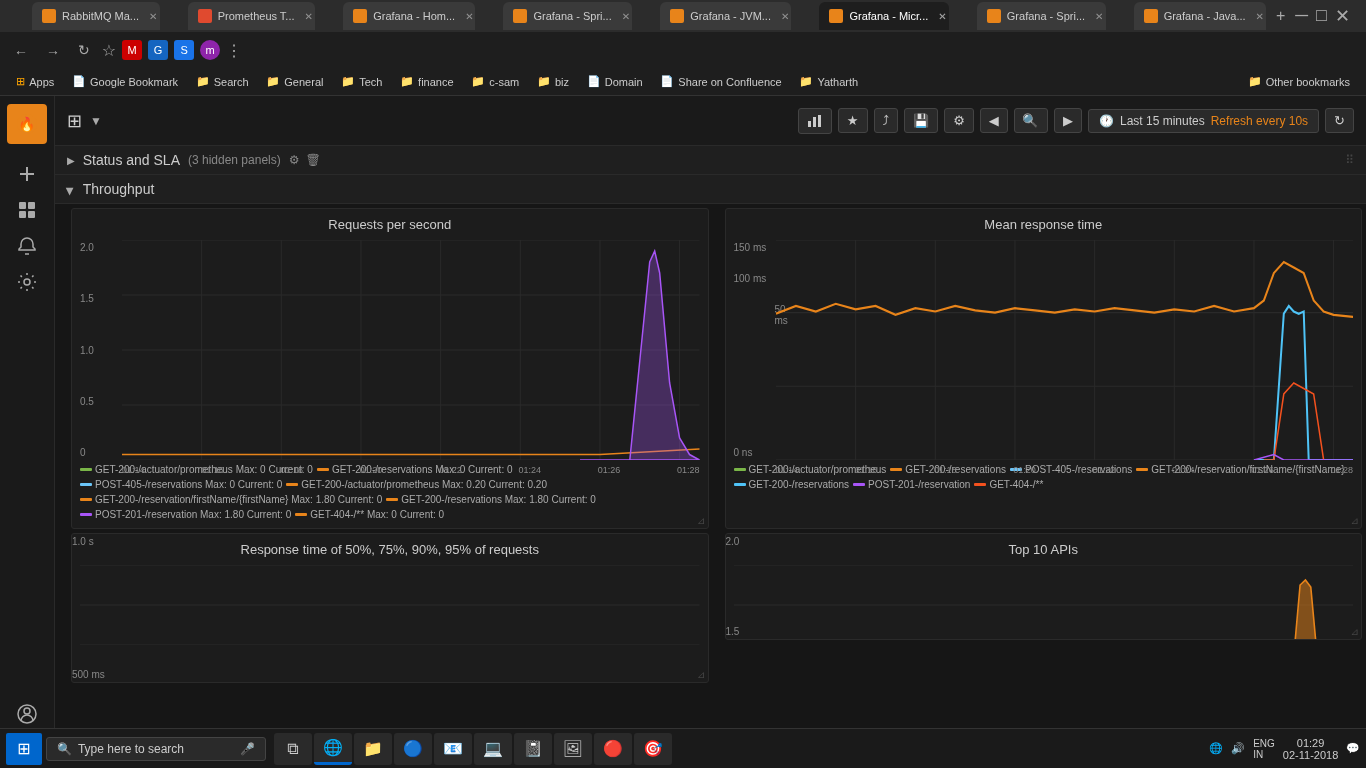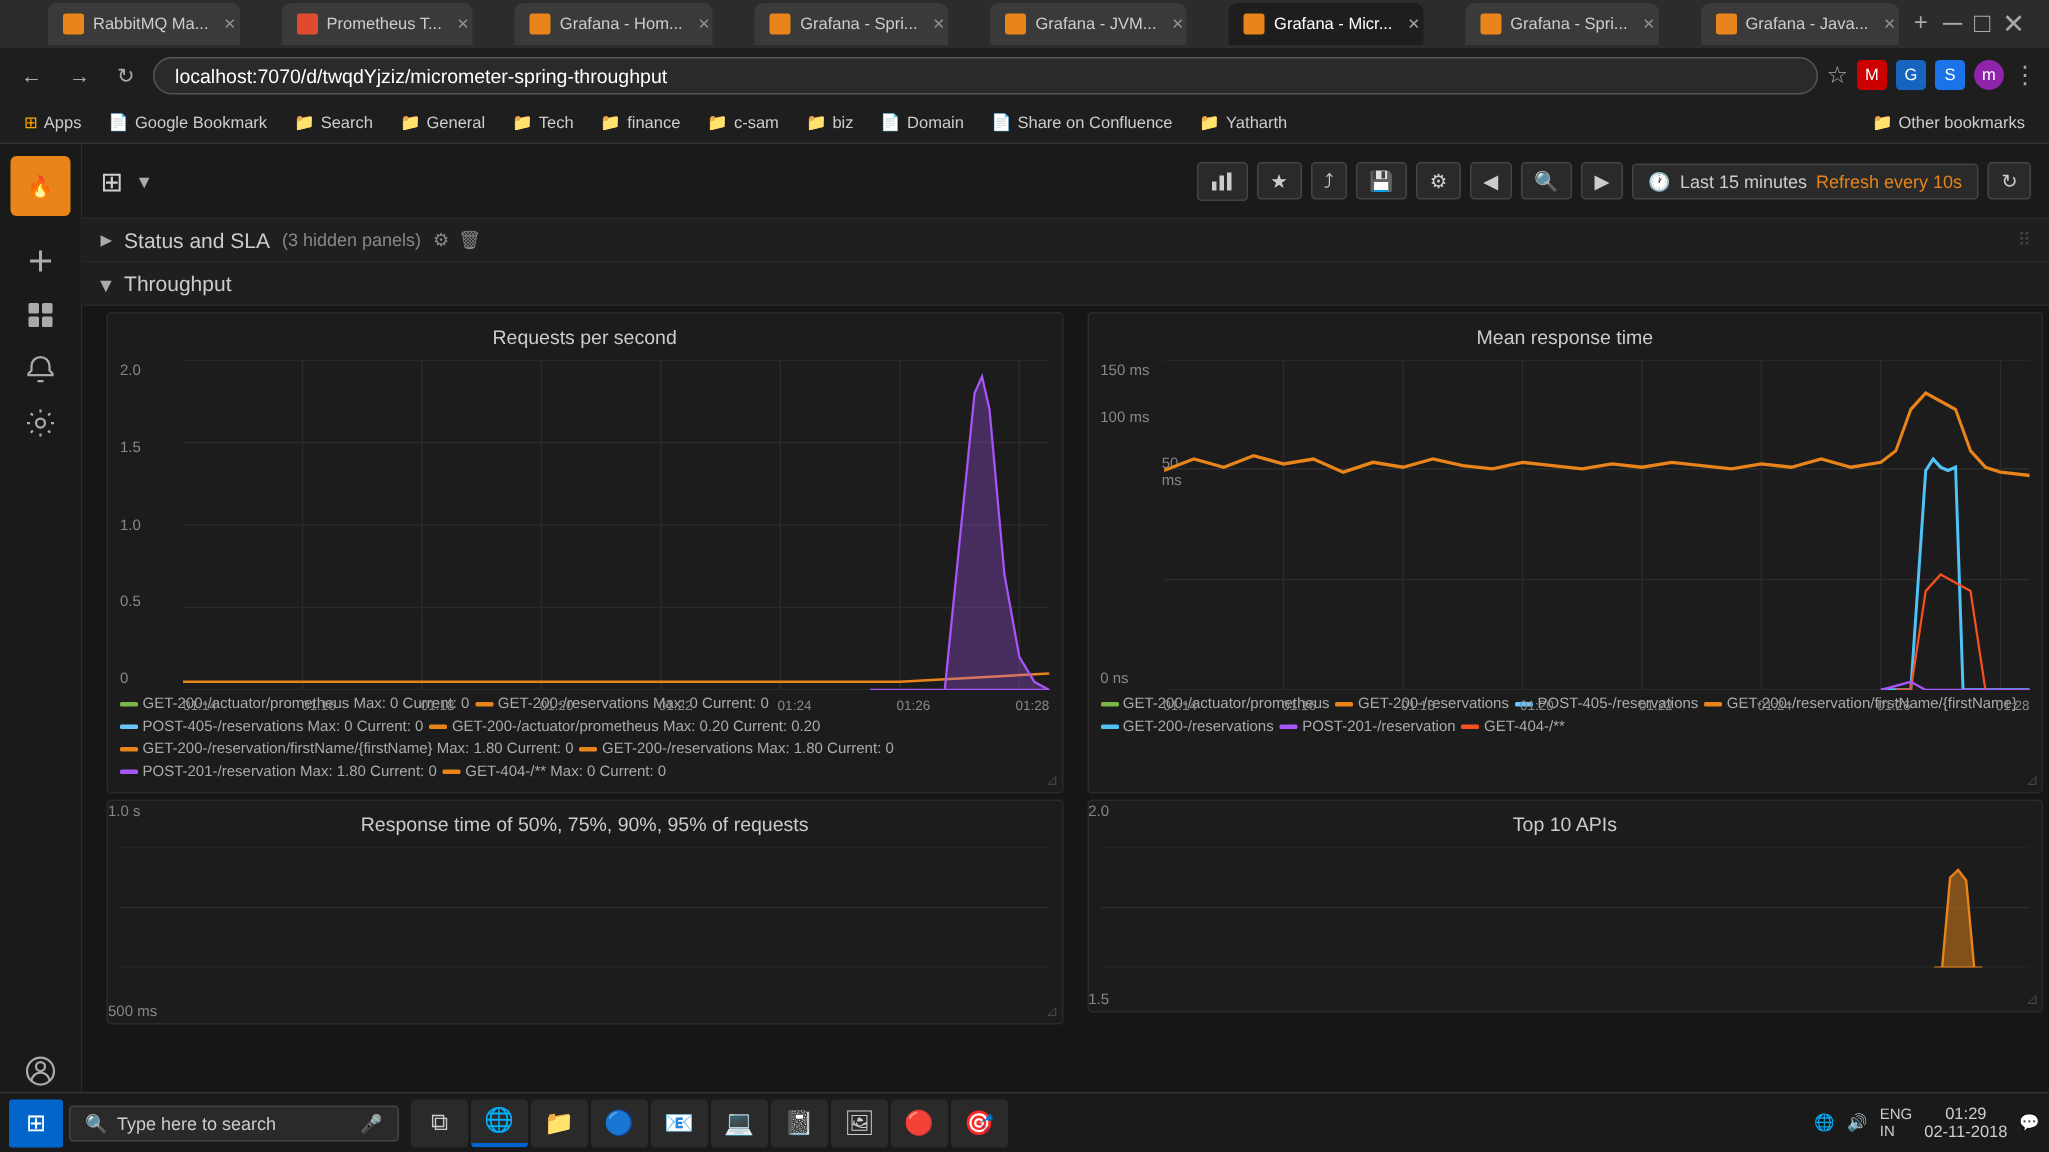--- a/index.html
+++ b/index.html
@@ -126,21 +126,20 @@
     <span style="cursor:pointer;">─</span>
     <span style="cursor:pointer;">□</span>
     <span style="cursor:pointer;">✕</span>
   </div>
 </div>
 
 <div class="browser-controls">
   <button class="nav-btn">←</button>
   <button class="nav-btn">→</button>
   <button class="nav-btn">↻</button>
-  <input class="address-bar" value="localhost:7070/d/twqdYjziz/micrometer-spring-throughput" style="flex: 1 1 0%;">
   <span style="color:#aaa; font-size:16px; cursor:pointer;">☆</span>
   <span style="display:flex; gap:6px; color:#aaa; font-size:14px;">
     <span style="cursor:pointer; background:#cc0000; color:white; width:20px; height:20px; border-radius:3px; display:flex; align-items:center; justify-content:center; font-size:11px;">M</span>
     <span style="cursor:pointer; background:#1565c0; color:white; width:20px; height:20px; border-radius:3px; display:flex; align-items:center; justify-content:center; font-size:11px;">G</span>
     <span style="cursor:pointer; background:#1a73e8; color:white; width:20px; height:20px; border-radius:3px; display:flex; align-items:center; justify-content:center; font-size:11px;">S</span>
     <span style="cursor:pointer; background:#8e24aa; color:white; width:20px; height:20px; border-radius:50%; display:flex; align-items:center; justify-content:center; font-size:11px;">m</span>
   </span>
   <span style="color:#aaa; font-size:16px; cursor:pointer;">⋮</span>
 </div>
 
@@ -464,21 +463,21 @@
             <svg width="100%" height="80" viewBox="0 0 580 80" preserveAspectRatio="none">
               <line x1="0" y1="0" x2="580" y2="0" stroke="#2a2a2a" stroke-width="1"></line>
               <line x1="0" y1="40" x2="580" y2="40" stroke="#2a2a2a" stroke-width="1"></line>
               <line x1="0" y1="80" x2="580" y2="80" stroke="#2a2a2a" stroke-width="1"></line>
             </svg>
           </div>
         </div>
         <span class="panel-resize">⊿</span>
       </div>
 
-      <div class="chart-panel" style="height:142px; overflow:hidden;">
+      <div class="chart-panel" style="height:107px; overflow:hidden;">
         <div class="chart-title">Top 10 APIs</div>
         <div style="display:flex; height:80px;">
           <div class="y-axis" style="width:40px;">
             <span>2.0</span>
             <span>1.5</span>
           </div>
           <div style="flex:1;">
             <svg width="100%" height="80" viewBox="0 0 580 80" preserveAspectRatio="none">
               <line x1="0" y1="0" x2="580" y2="0" stroke="#2a2a2a" stroke-width="1"></line>
               <line x1="0" y1="40" x2="580" y2="40" stroke="#2a2a2a" stroke-width="1"></line>

